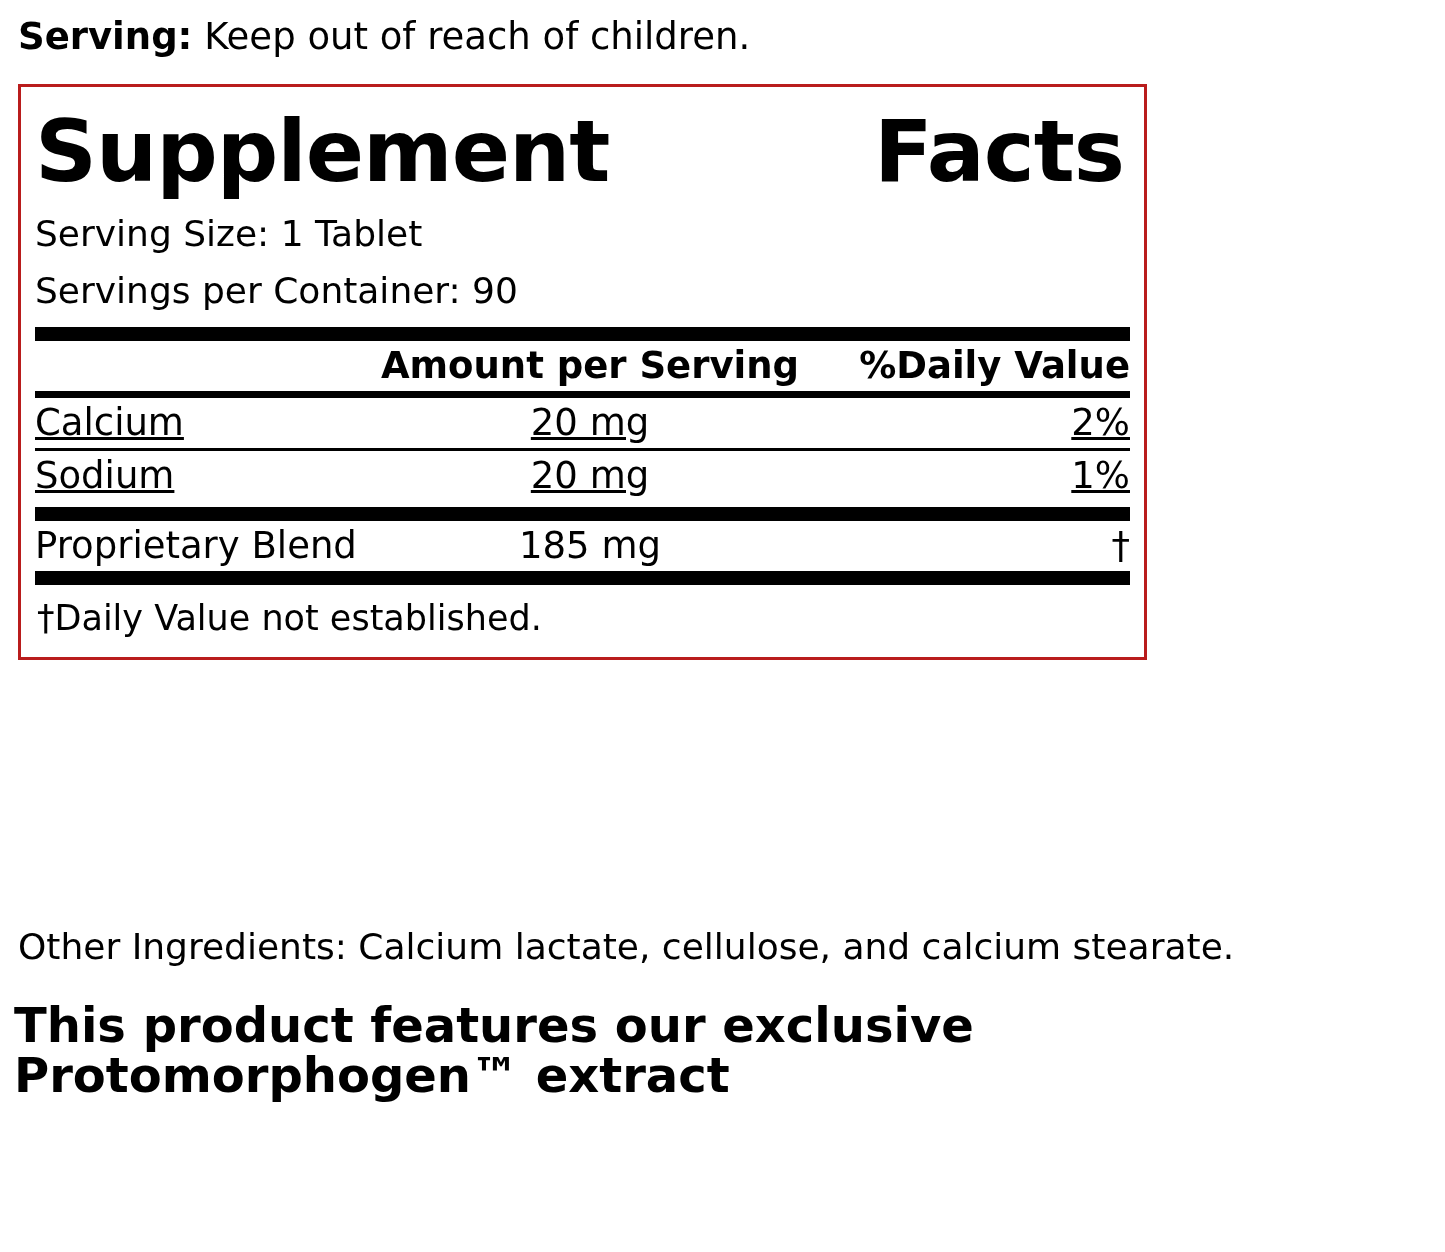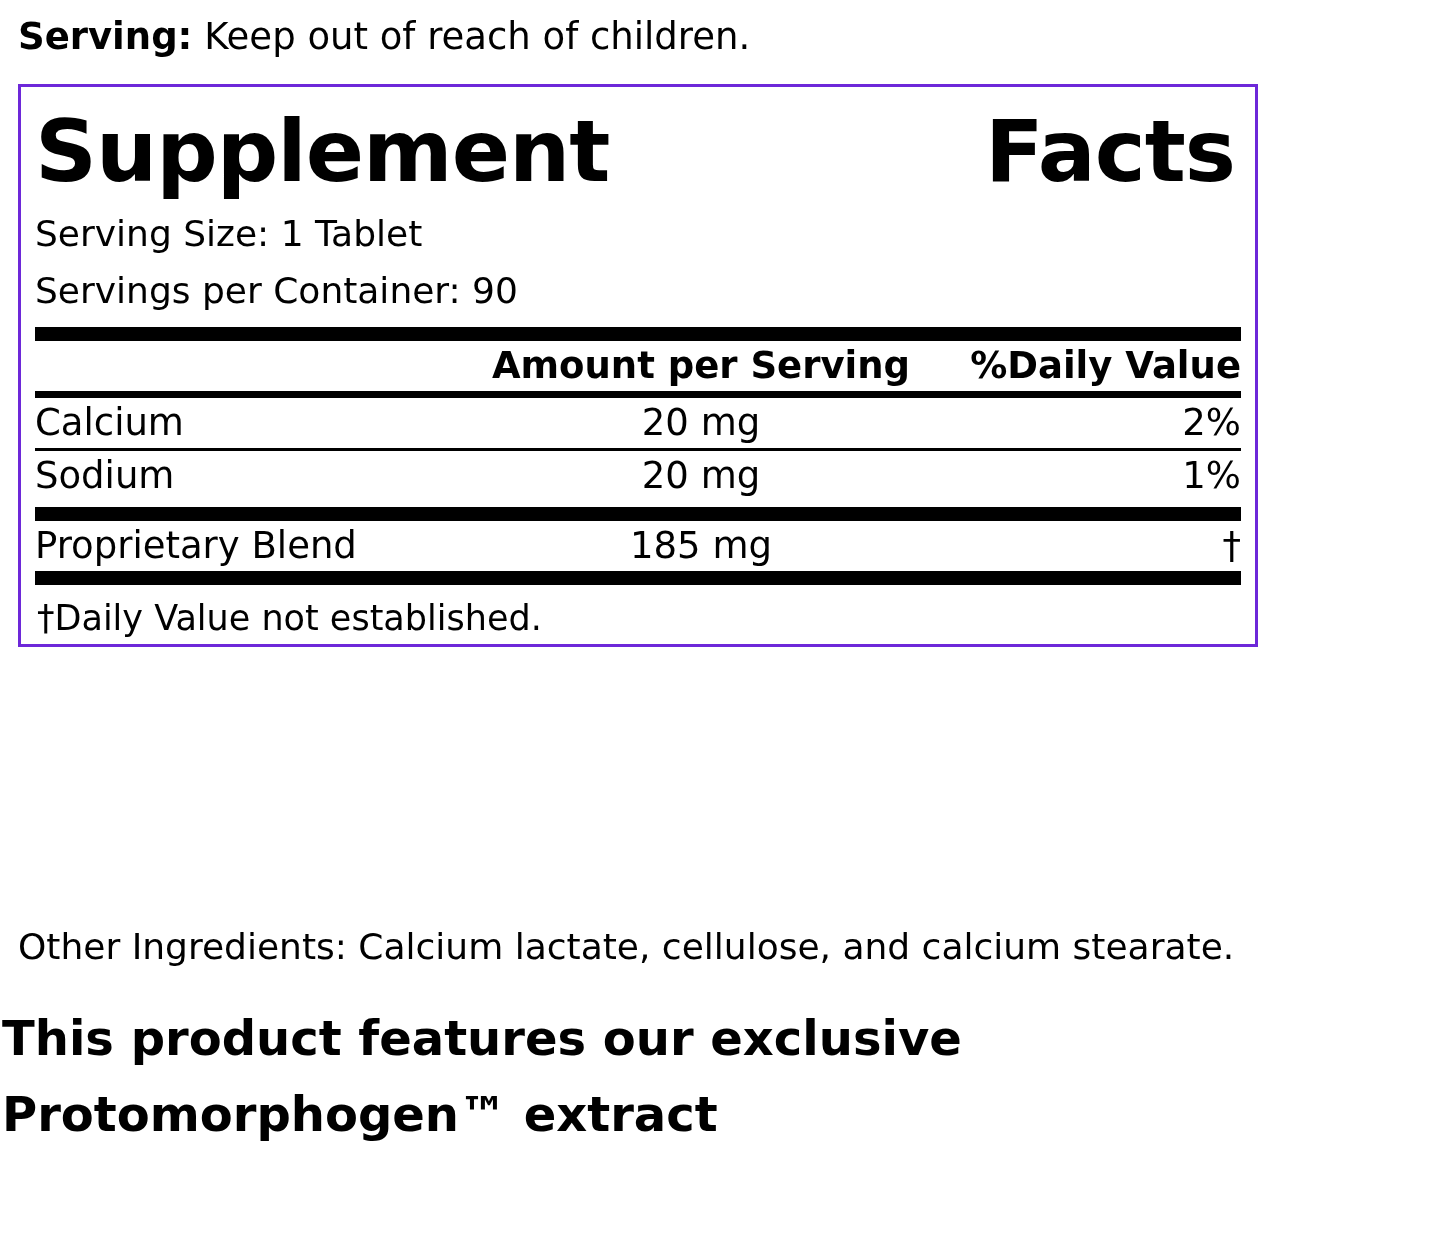--- a/index.html
+++ b/index.html
@@ -32,23 +32,23 @@
   }
   .warning .w-label {
     font-weight: bold;
   }
 
   
   .panel {
     position: absolute;
     left: 18px;
     top: 84px;
-    width: 1240px;
+    width: 1129px;
     box-sizing: border-box;
-    border: 3px solid #6d28d9;
+    border: 3px solid #b91c1c;
     padding: 0 14px 0 14px;
   }
 
   .sf-title {
     font-size: 86px;
     line-height: 100px;
     font-weight: bold;
     letter-spacing: -1px;
     margin-top: 14px;
     display: flex;
@@ -95,58 +95,59 @@
     font-size: 37px;
     line-height: 50px;
     padding: 10px 0 8px 0;
     margin-top: 47px;
   }
 
   .data-row td {
     font-size: 37px;
     line-height: 50px;
     padding: 8px 0 6px 0;
+    text-decoration: underline;
   }
 
   .blend-row td {
     font-size: 37px;
     line-height: 50px;
     padding: 10px 0 2px 0;
   }
 
   .blend-desc {
     font-size: 35px;
     line-height: 50px;
     padding: 0 0 8px 22px;
   }
 
   .footnote {
     font-size: 35px;
     line-height: 50px;
-    padding: 8px 0 1px 2px;
+    padding: 8px 0 14px 2px;
   }
 
   
   .other-ing {
     position: absolute;
     left: 18px;
     top: 912px;
     font-size: 36px;
     line-height: 48px;
     white-space: nowrap;
     margin-top: 11px;
   }
 
   .feature {
     position: absolute;
-    left: 2px;
+    left: 14px;
     top: 1000px;
     width: 1200px;
     font-size: 48px;
-    line-height: 76px;
+    line-height: 50px;
     font-weight: bold;
   }
 
   .page-num {
     position: absolute;
     left: 18px;
     top: 1248px;
     font-size: 34px;
     line-height: 42px;
   }

